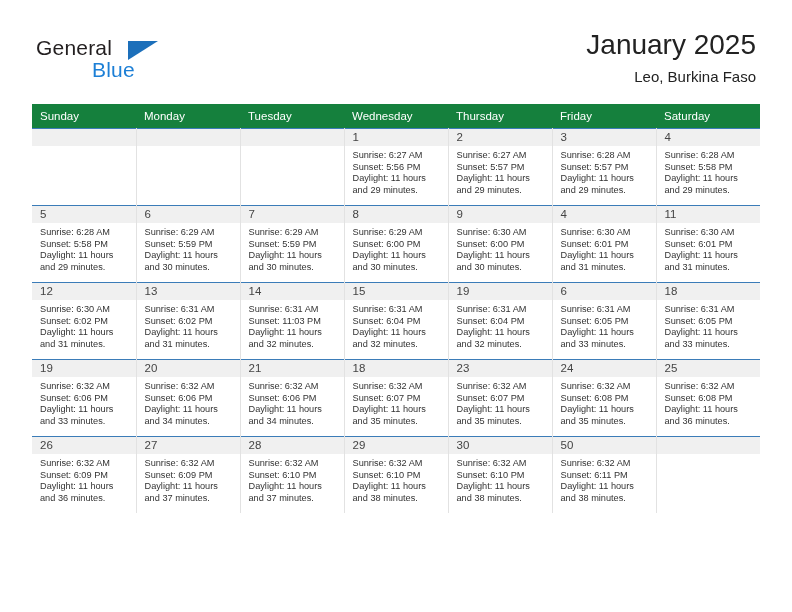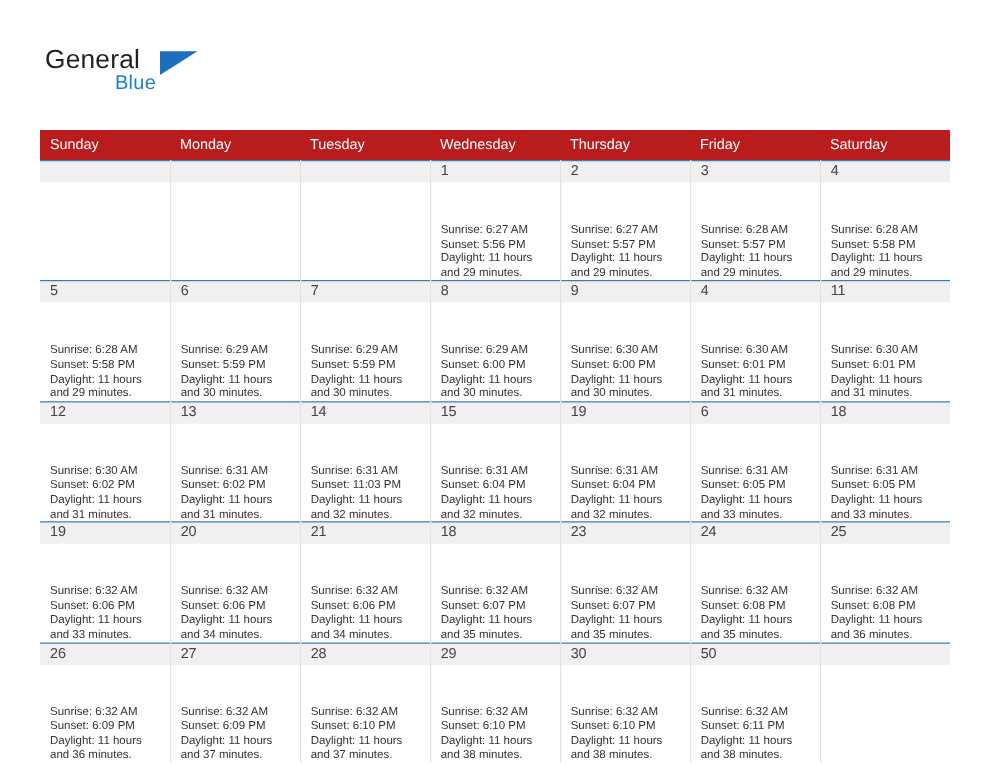--- a/index.html
+++ b/index.html
@@ -53,21 +53,21 @@
     top: 5px;
     width: 0;
     height: 0;
     border-left: 30px solid #1c6fba;
     border-bottom: 19px solid transparent;
   }
   .logo-blue {
     position: absolute;
     left: 56px;
     top: 22px;
-    font-size: 16px;
+    font-size: 21px;
     letter-spacing: 0.2px;
     color: #1c7fd6;
     font-family: "Liberation Sans", sans-serif;
   }
 
   .title-block {
     position: absolute;
     right: 36px;
     top: 28px;
     text-align: right;
@@ -90,21 +90,21 @@
   .calendar {
     position: absolute;
     left: 32px;
     top: 104px;
     width: 728px;
     border-collapse: collapse;
     table-layout: fixed;
   }
 
   .calendar th {
-    background: #b91c1c;
+    background: #15803d;
     color: #ffffff;
     font-size: 11.5px;
     font-weight: normal;
     text-align: left;
     padding: 6px 0 6px 8px;
     height: 12px;
     border: none;
   }
 
   .calendar td {
@@ -129,39 +129,42 @@
   }
   .cell-empty .daynum-band {
     background: #f0f0f0;
   }
 
   .cell-body {
     padding: 4px 6px 0 8px;
     font-size: 9.2px;
     line-height: 11.6px;
     color: #333333;
-    margin-top: 28px;
   }
   .cell-body div {
     white-space: nowrap;
   }
 </style>
 </head>
 <body>
 
 <div class="page">
 
   <div class="header">
 
     <div class="logo">
       <span class="logo-general">General</span>
       <span class="logo-triangle"></span>
       <span class="logo-blue">Blue</span>
     </div>
 
+    <div class="title-block">
+      <div class="cal-title">January 2025</div>
+      <div class="cal-subtitle">Leo, Burkina Faso</div>
+    </div>
 
   </div>
 
   <table class="calendar">
     <thead>
       <tr>
         <th>Sunday</th>
         <th>Monday</th>
         <th>Tuesday</th>
         <th>Wednesday</th>

